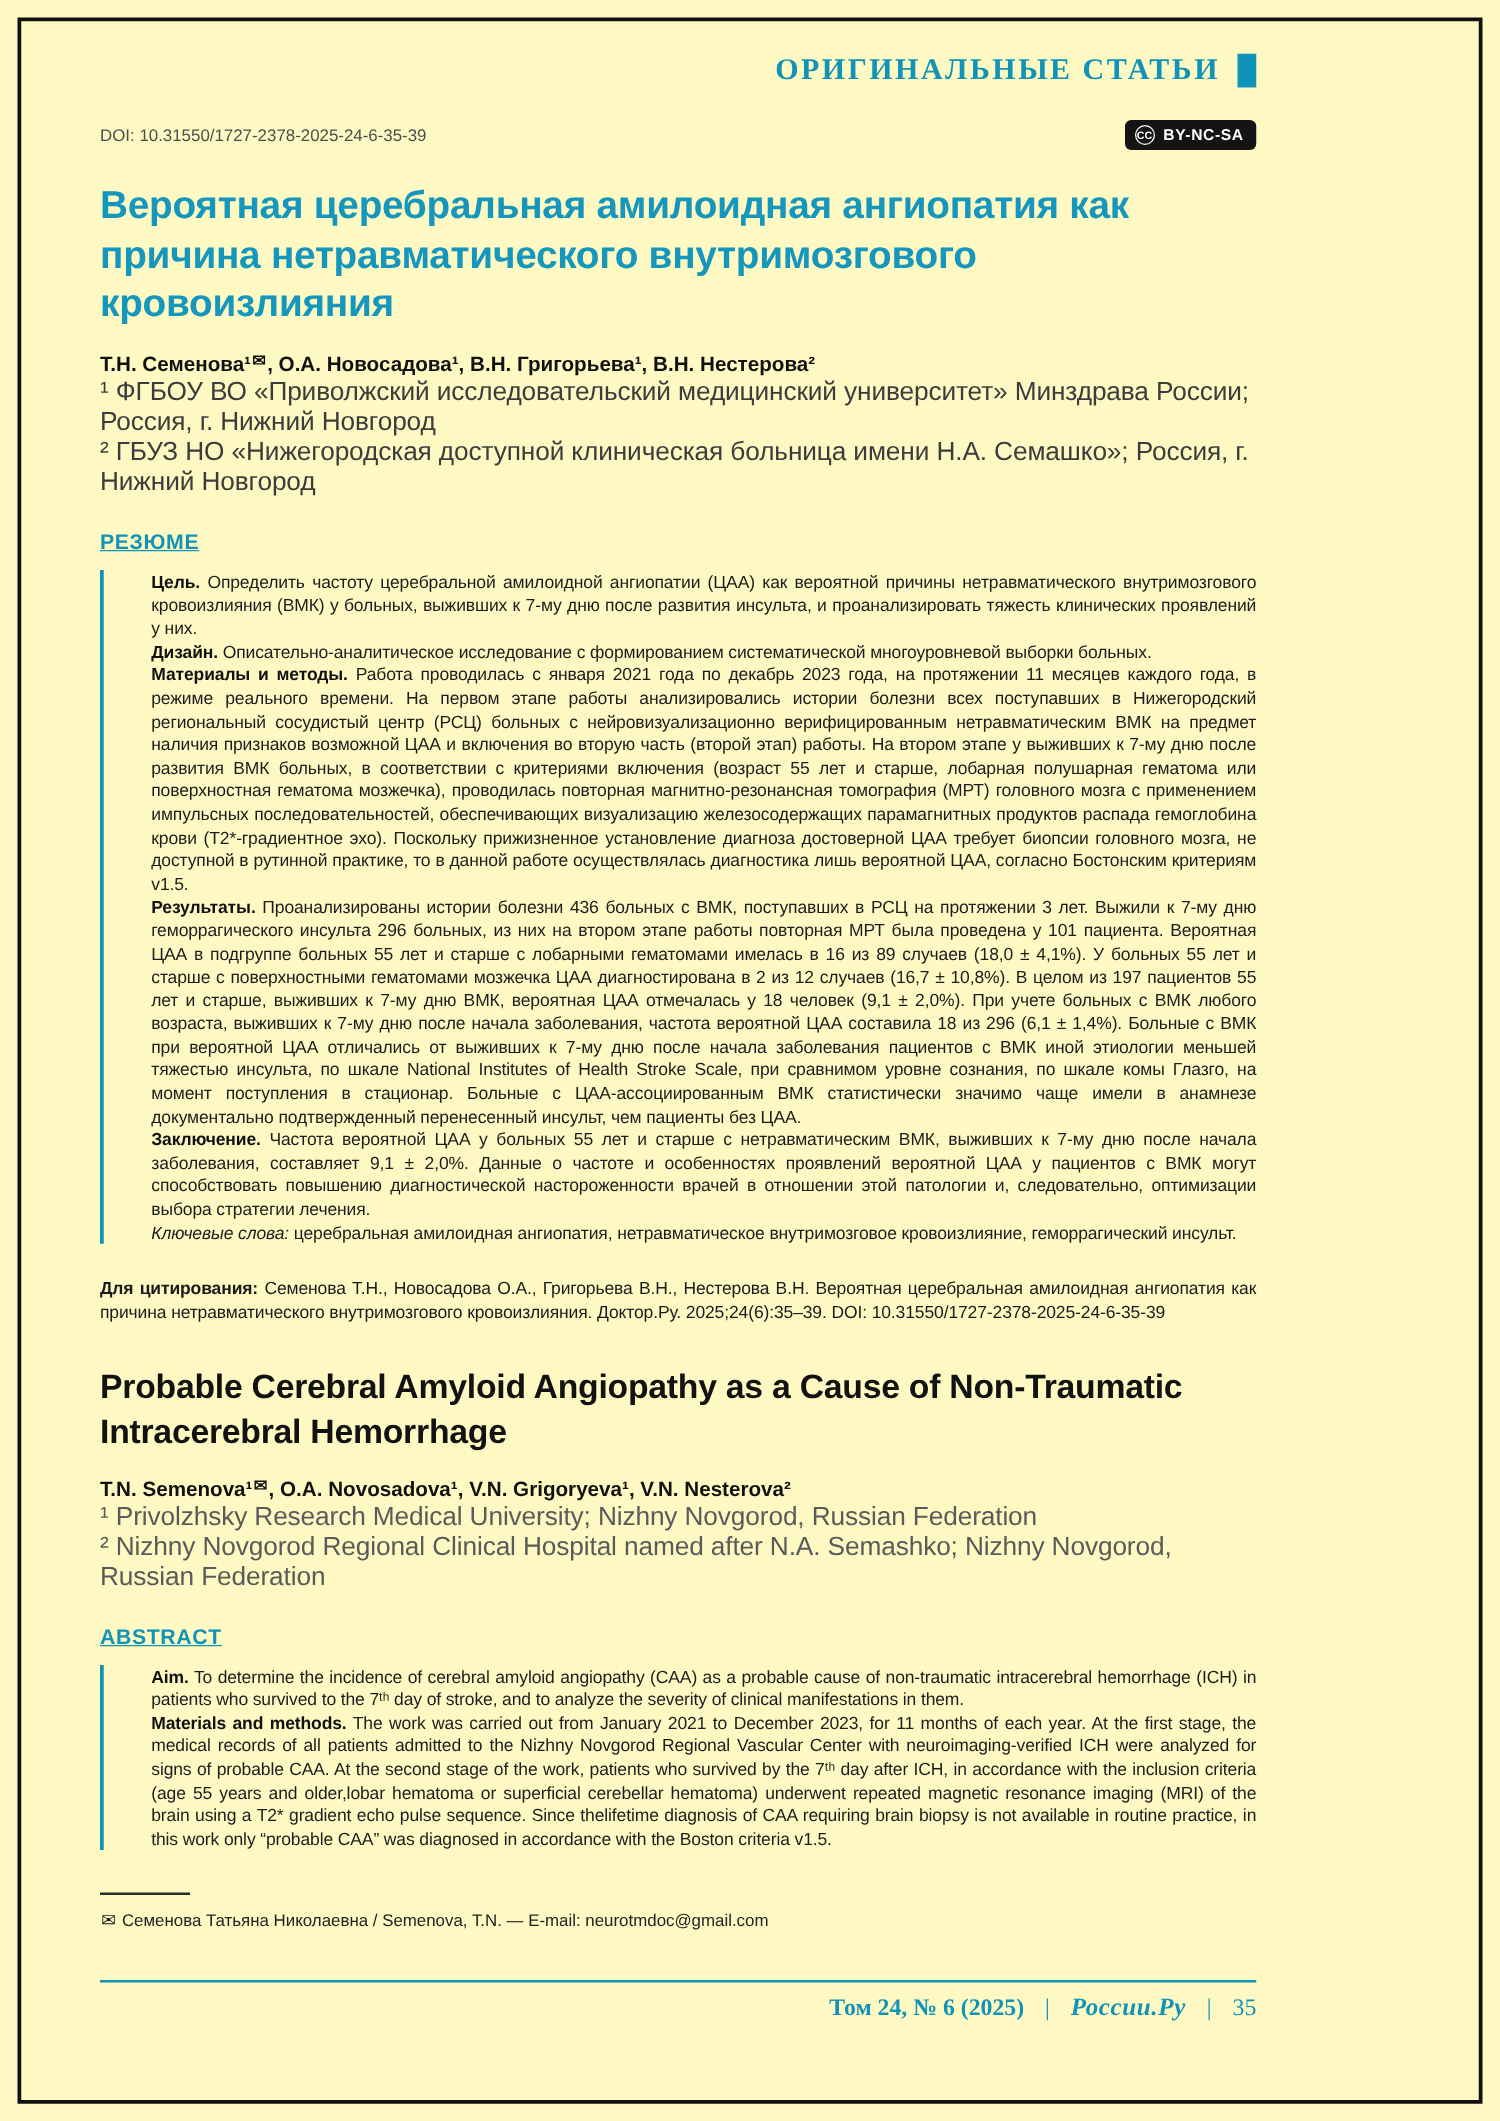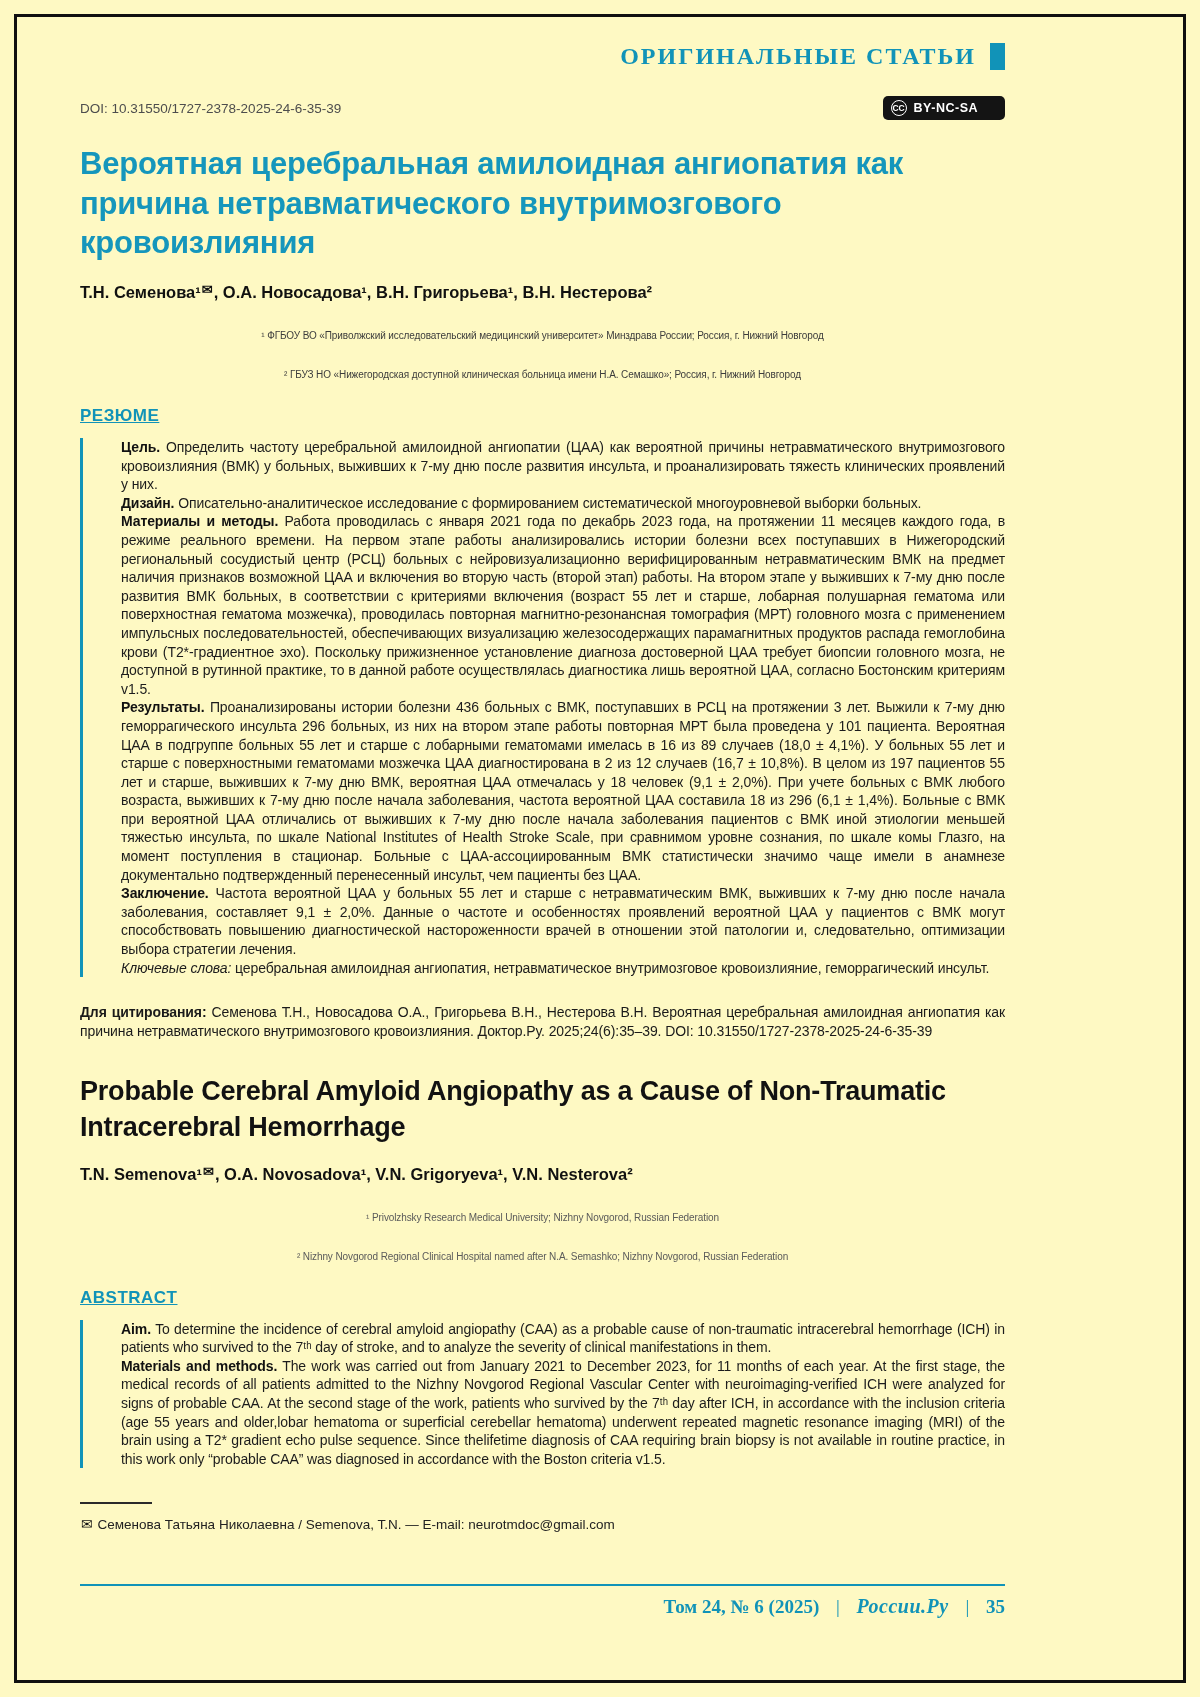--- a/index.html
+++ b/index.html
@@ -54,21 +54,21 @@
     font-family: Liberation Sans, sans-serif;
     font-size: 13.5px;
     color: #4d4d4d;
   }
   .cc-badge {
     display: inline-flex;
     align-items: center;
     gap: 7px;
     background: #141414;
     border-radius: 5px;
-    padding: 3px 27px 3px 8px;
+    padding: 3px 10px 3px 8px;
     height: 24px;
   }
   .cc-circle {
     display: inline-flex;
     align-items: center;
     justify-content: center;
     width: 16px;
     height: 16px;
     border: 1.5px solid #ffffff;
     border-radius: 50%;
@@ -99,25 +99,24 @@
     color: #111111;
   }
   .mail-icon {
     font-size: 13px;
     position: relative;
     top: -4px;
     padding: 0 1px;
     color: #111111;
   }
   .affil {
-    margin-top: 28px;
-    font-size: 10px;
+    margin-top: 0;
+    font-size: 21px;
     color: #3c3c3c;
     letter-spacing: -0.1px;
-    text-align: center;
   }
   .affil-en { color: #5a5a5a; }
 
   
   .section-heading {
     margin-top: 26px;
     font-size: 17px;
     font-weight: 700;
     letter-spacing: 0.5px;
     color: #1193b8;
@@ -192,21 +191,21 @@
   .footer-line .sep {
     margin: 0 12px;
     font-weight: 400;
     color: #1193b8;
   }
   .footer-logo {
     font-style: italic;
     font-size: 20px;
     letter-spacing: 0.5px;
   }
-  .footer-page { font-weight: 700; }
+  .footer-page { font-weight: 400; }
 </style>
 </head>
 <body>
 
 <div class="page">
   <div class="frame">
 
     <div class="top-header">
       <span class="section-name">ОРИГИНАЛЬНЫЕ СТАТЬИ</span>
       <span class="accent-block"></span>

